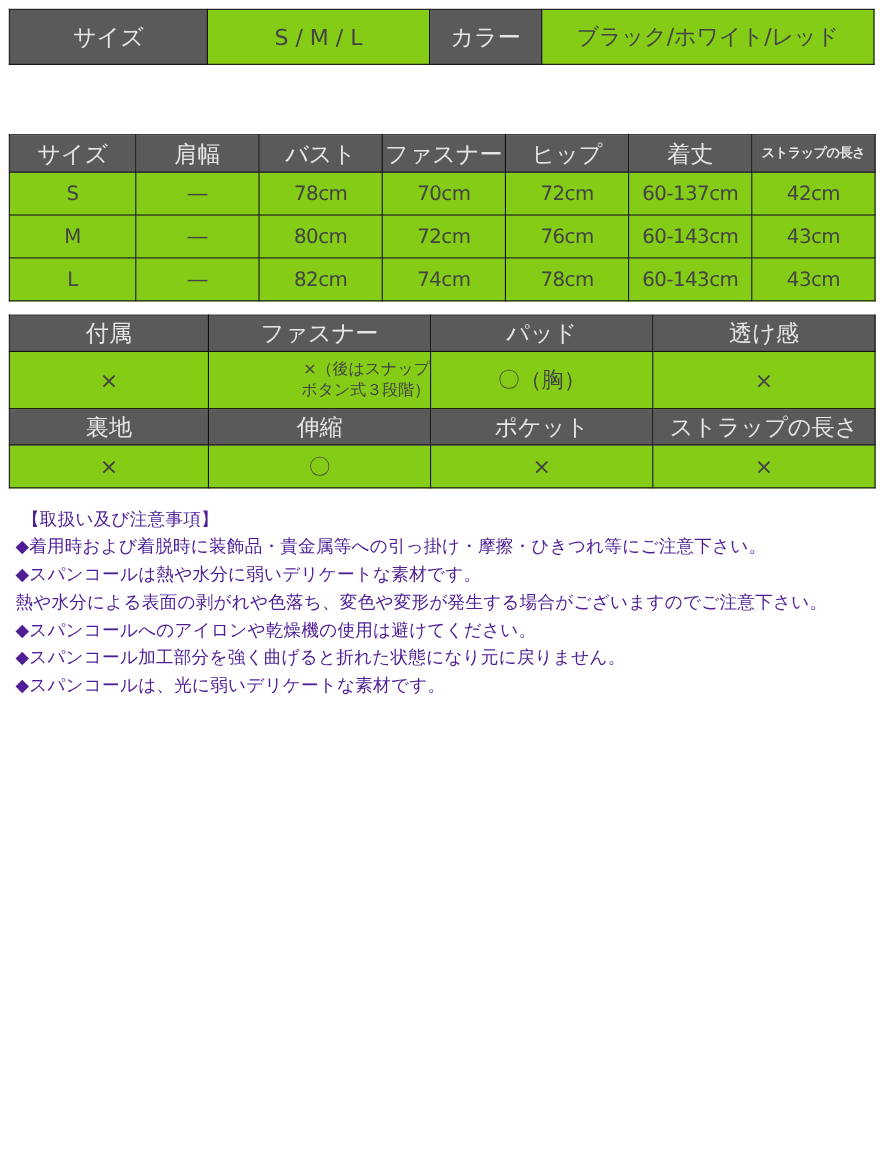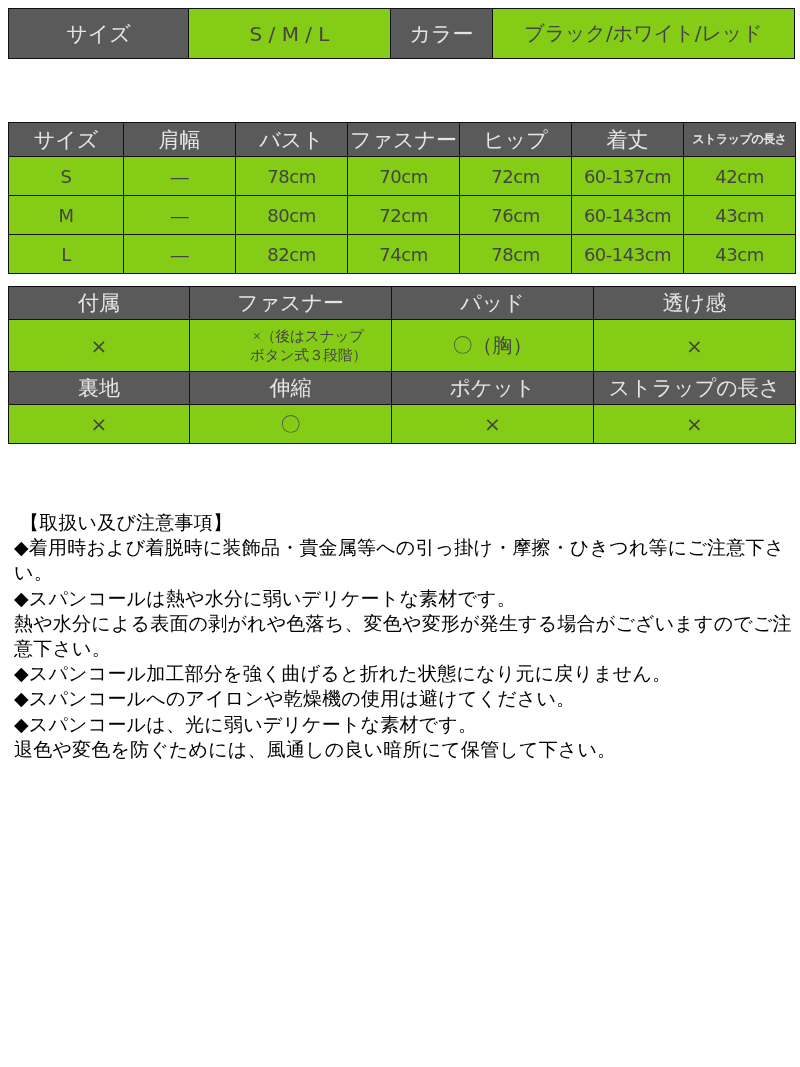--- a/index.html
+++ b/index.html
@@ -56,34 +56,33 @@
   
   #t3 { left: 8px; top: 286px; width: 787px; }
   #t3 tr.head { height: 33px; border-radius: 12px; }
   #t3 tr.body1 { height: 52px; }
   #t3 tr.body2 { height: 39px; }
   #t3 .hd { font-size: 21px; }
   #t3 .val { font-size: 20px; }
   #t3 .val.multi {
     font-size: 14.5px;
     line-height: 19px;
-    text-align: center;
+    text-align: right;
     padding-left: 36px;
-    font-family: Liberation Serif, serif;
   }
 
   
   #notes {
     position: absolute;
     left: 14px;
-    top: 510px;
+    top: 459px;
     width: 780px;
-    font-size: 19px;
+    font-size: 16px;
     line-height: 25.2px;
-    color: #000000;
+    color: #4c1d95;
     letter-spacing: 0.2px;
   }
   #notes .title { padding-left: 6px; }
   #notes p { margin: 0; }
 </style>
 </head>
 <body>
 
 <table id="t1">
   <colgroup>
@@ -188,17 +187,16 @@
     <td class="val">×</td>
   </tr>
 </tbody>
   </table>
 
 <div id="notes">
   <p class="title">【取扱い及び注意事項】</p>
   <p>◆着用時および着脱時に装飾品・貴金属等への引っ掛け・摩擦・ひきつれ等にご注意下さい。</p>
   <p>◆スパンコールは熱や水分に弱いデリケートな素材です。</p>
   <p>熱や水分による表面の剥がれや色落ち、変色や変形が発生する場合がございますのでご注意下さい。</p>
+  <p>◆スパンコールへのアイロンや乾燥機の使用は避けてください。</p>
   <p>◆スパンコール加工部分を強く曲げると折れた状態になり元に戻りません。</p>
-  <p>◆スパンコールへのアイロンや乾燥機の使用は避けてください。</p>
   <p>◆スパンコールは、光に弱いデリケートな素材です。</p>
-  <p>退色や変色を防ぐためには、風通しの良い暗所にて保管して下さい。</p>
 </div>
 
 </body></html>

